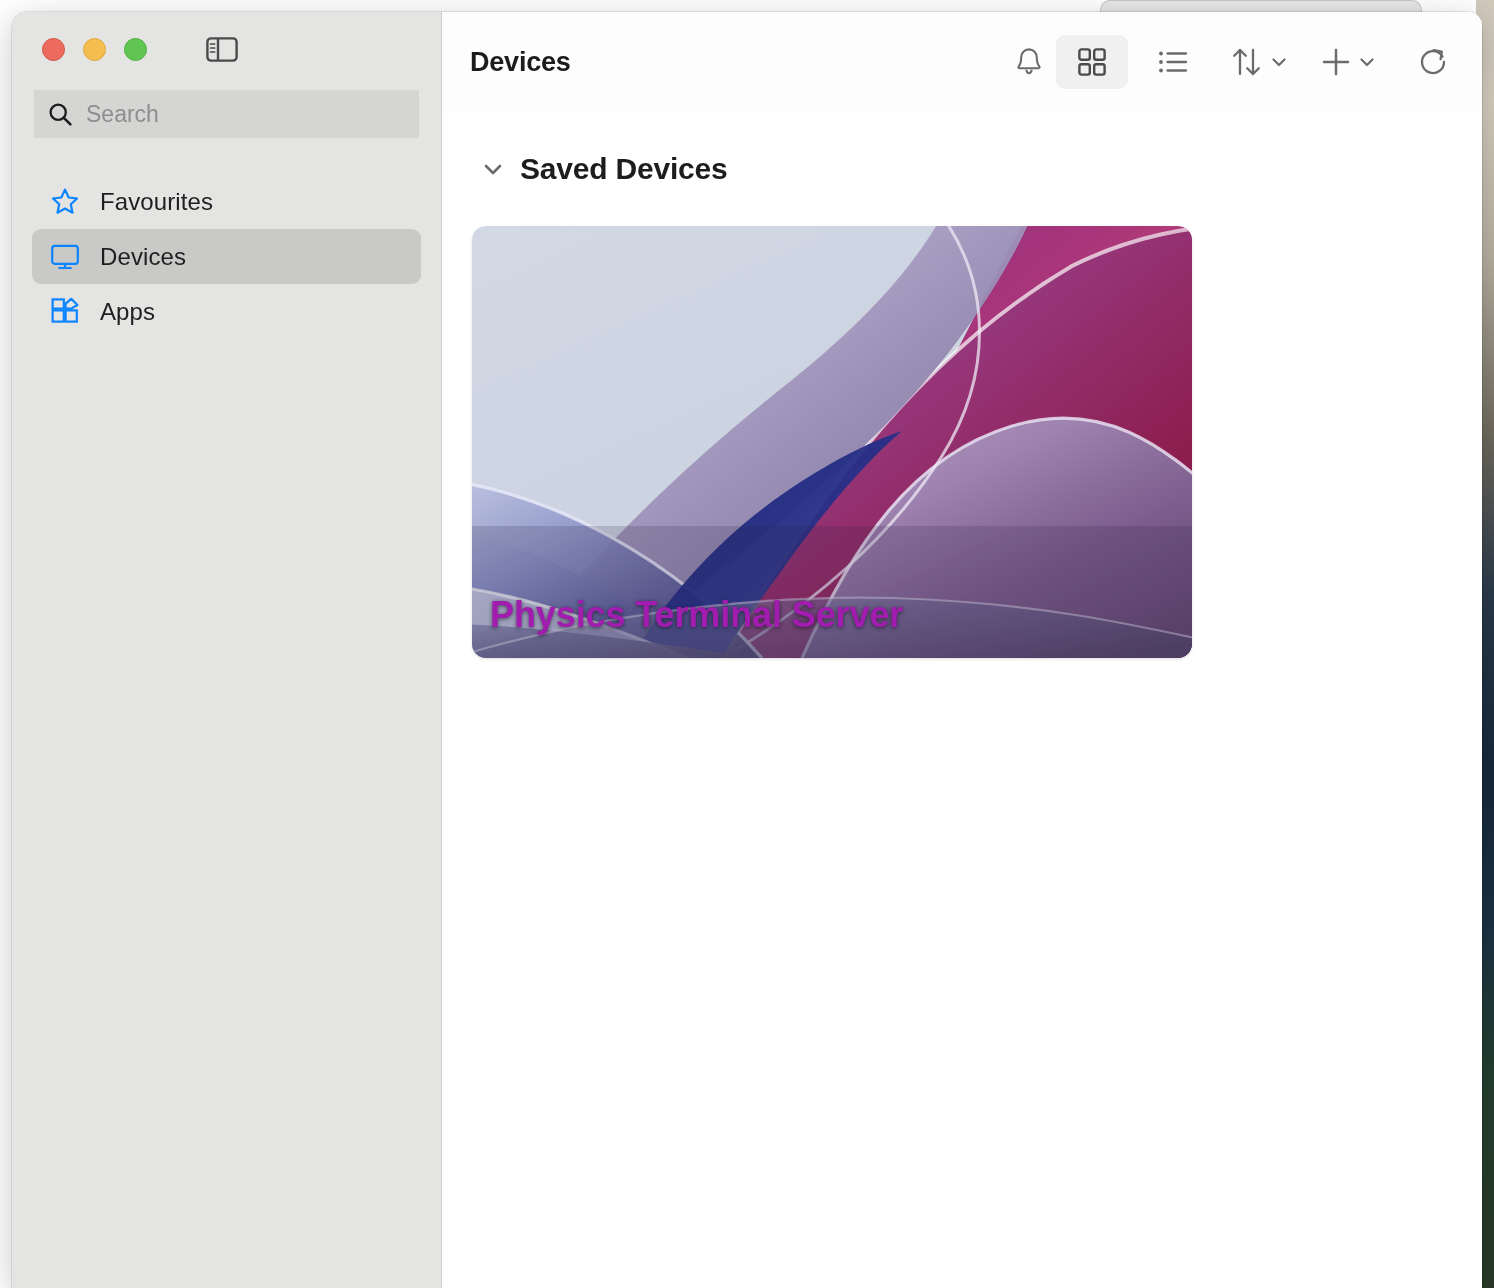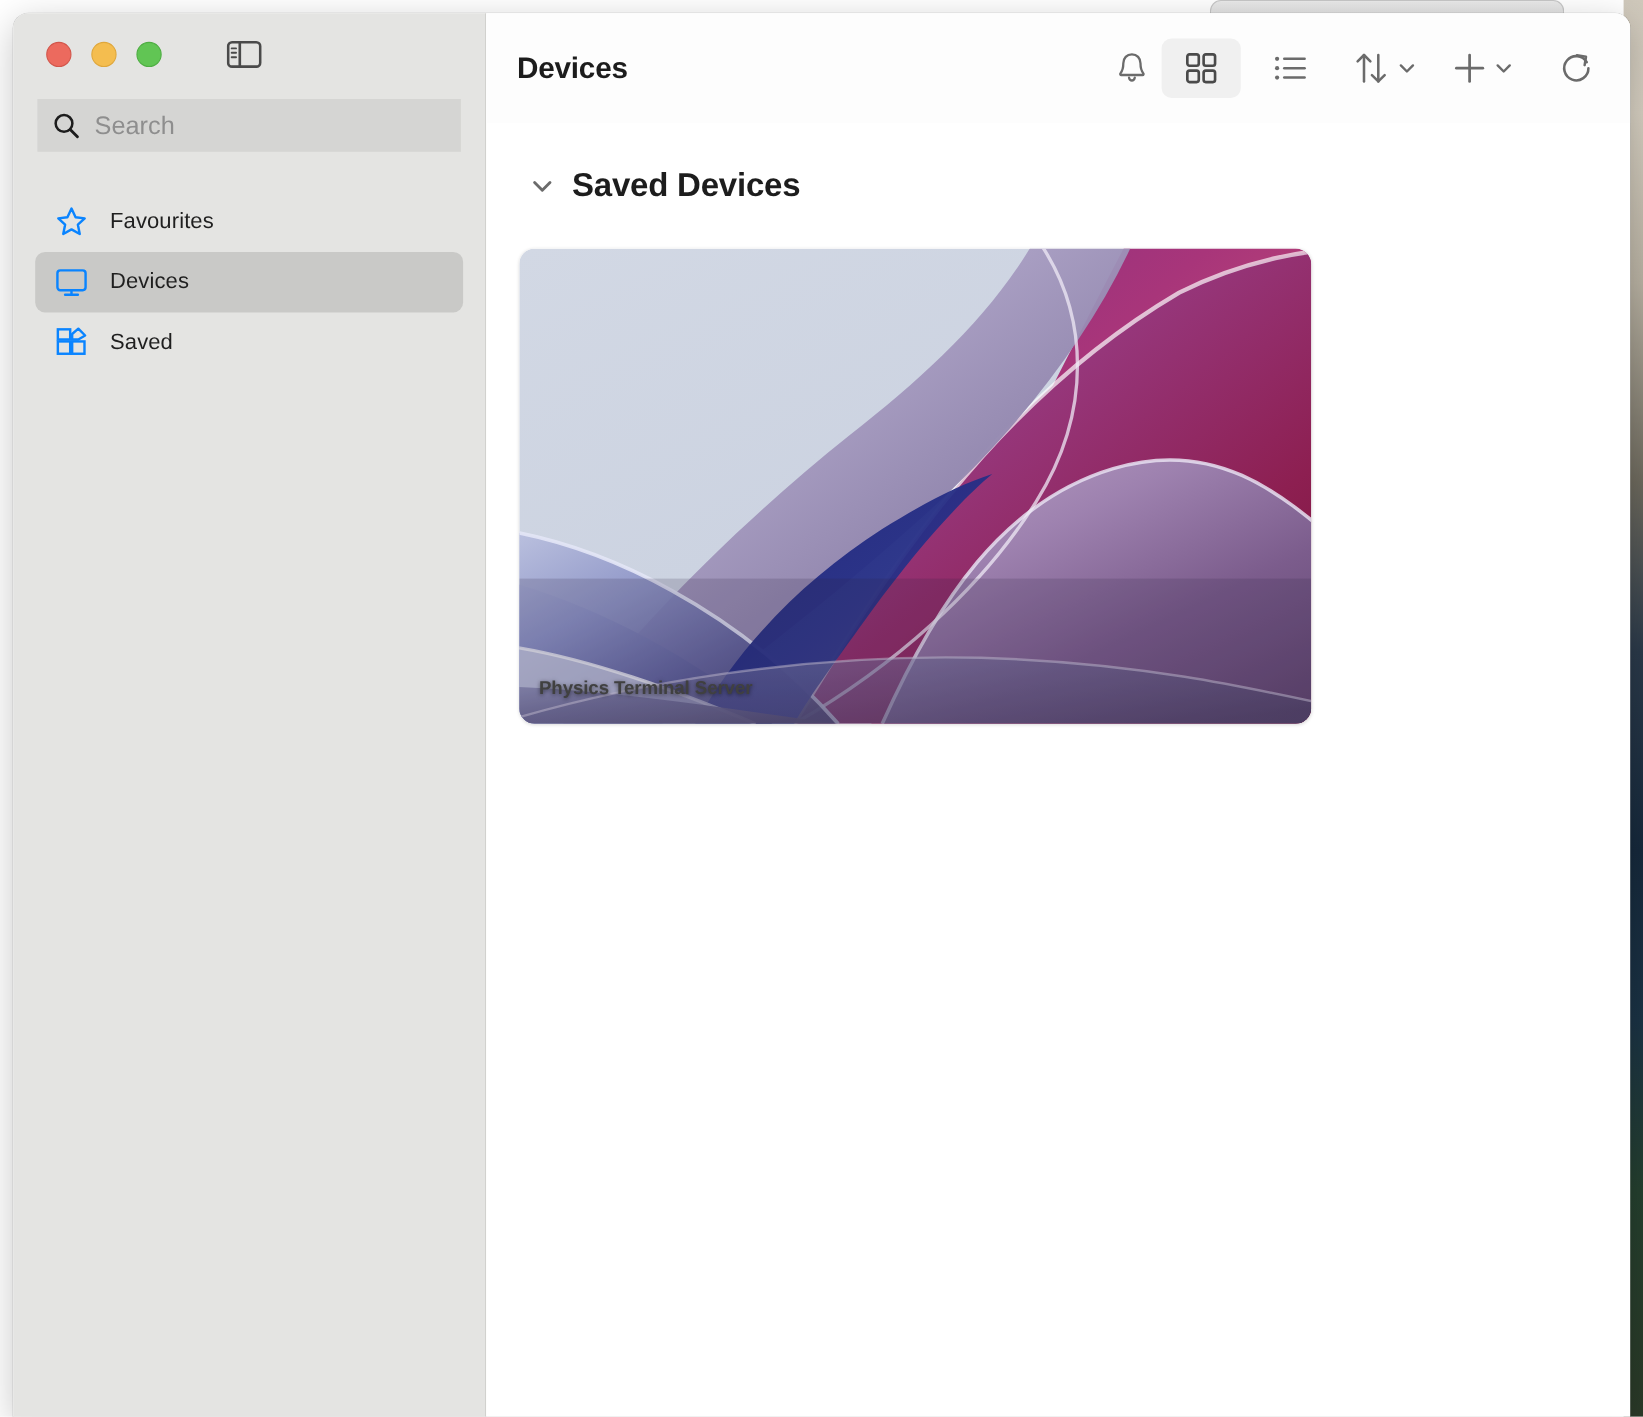--- a/index.html
+++ b/index.html
@@ -147,21 +147,21 @@
   .nav-item.selected { background: #c9c9c7; }
   .nav-item .nav-icon {
     width: 32px;
     flex: 0 0 32px;
     display: flex;
     align-items: center;
     justify-content: center;
   }
   .nav-item .nav-label {
     margin-left: 19px;
-    font-size: 20px;
+    font-size: 24px;
     color: #1f1f1f;
     letter-spacing: 0.1px;
   }
 
   
   .content {
     flex: 1 1 auto;
     background: #ffffff;
     position: relative;
     display: flex;
@@ -247,22 +247,22 @@
   }
   .device-card .thumb {
     position: absolute;
     inset: 0;
     overflow: hidden;
   }
   .device-card .card-name {
     position: absolute;
     left: 18px;
     bottom: 22px;
-    color: #404040;
-    font-size: 17px;
+    color: #a21caf;
+    font-size: 36px;
     font-weight: bold;
     letter-spacing: -0.1px;
     text-shadow: 0 1px 4px rgba(0,0,0,0.55);
   }
 </style>
 </head>
 <body>
 
 <div id="root">
 
@@ -322,21 +322,21 @@
 
         <div class="nav-item">
           <span class="nav-icon">
             <svg width="30" height="29" viewBox="0 0 30 29" fill="none">
               <rect x="2.6" y="13.4" width="11.2" height="11.2" stroke="#0a84ff" stroke-width="2.2"></rect>
               <rect x="15.6" y="13.4" width="11.2" height="11.2" stroke="#0a84ff" stroke-width="2.2"></rect>
               <rect x="2.6" y="2.4" width="11.2" height="9.2" stroke="#0a84ff" stroke-width="2.2"></rect>
               <path d="M21.2 1.8l6.2 6.2-6.2 3.6h-5.6V6.6l5.6-4.8z" stroke="#0a84ff" stroke-width="2.2" stroke-linejoin="round"></path>
             </svg>
           </span>
-          <span class="nav-label">Saved</span>
+          <span class="nav-label">Apps</span>
         </div>
 
       </div>
     </div>
 
     <div class="content">
 
       <div class="toolbar">
         <div class="toolbar-title">Devices</div>
 

